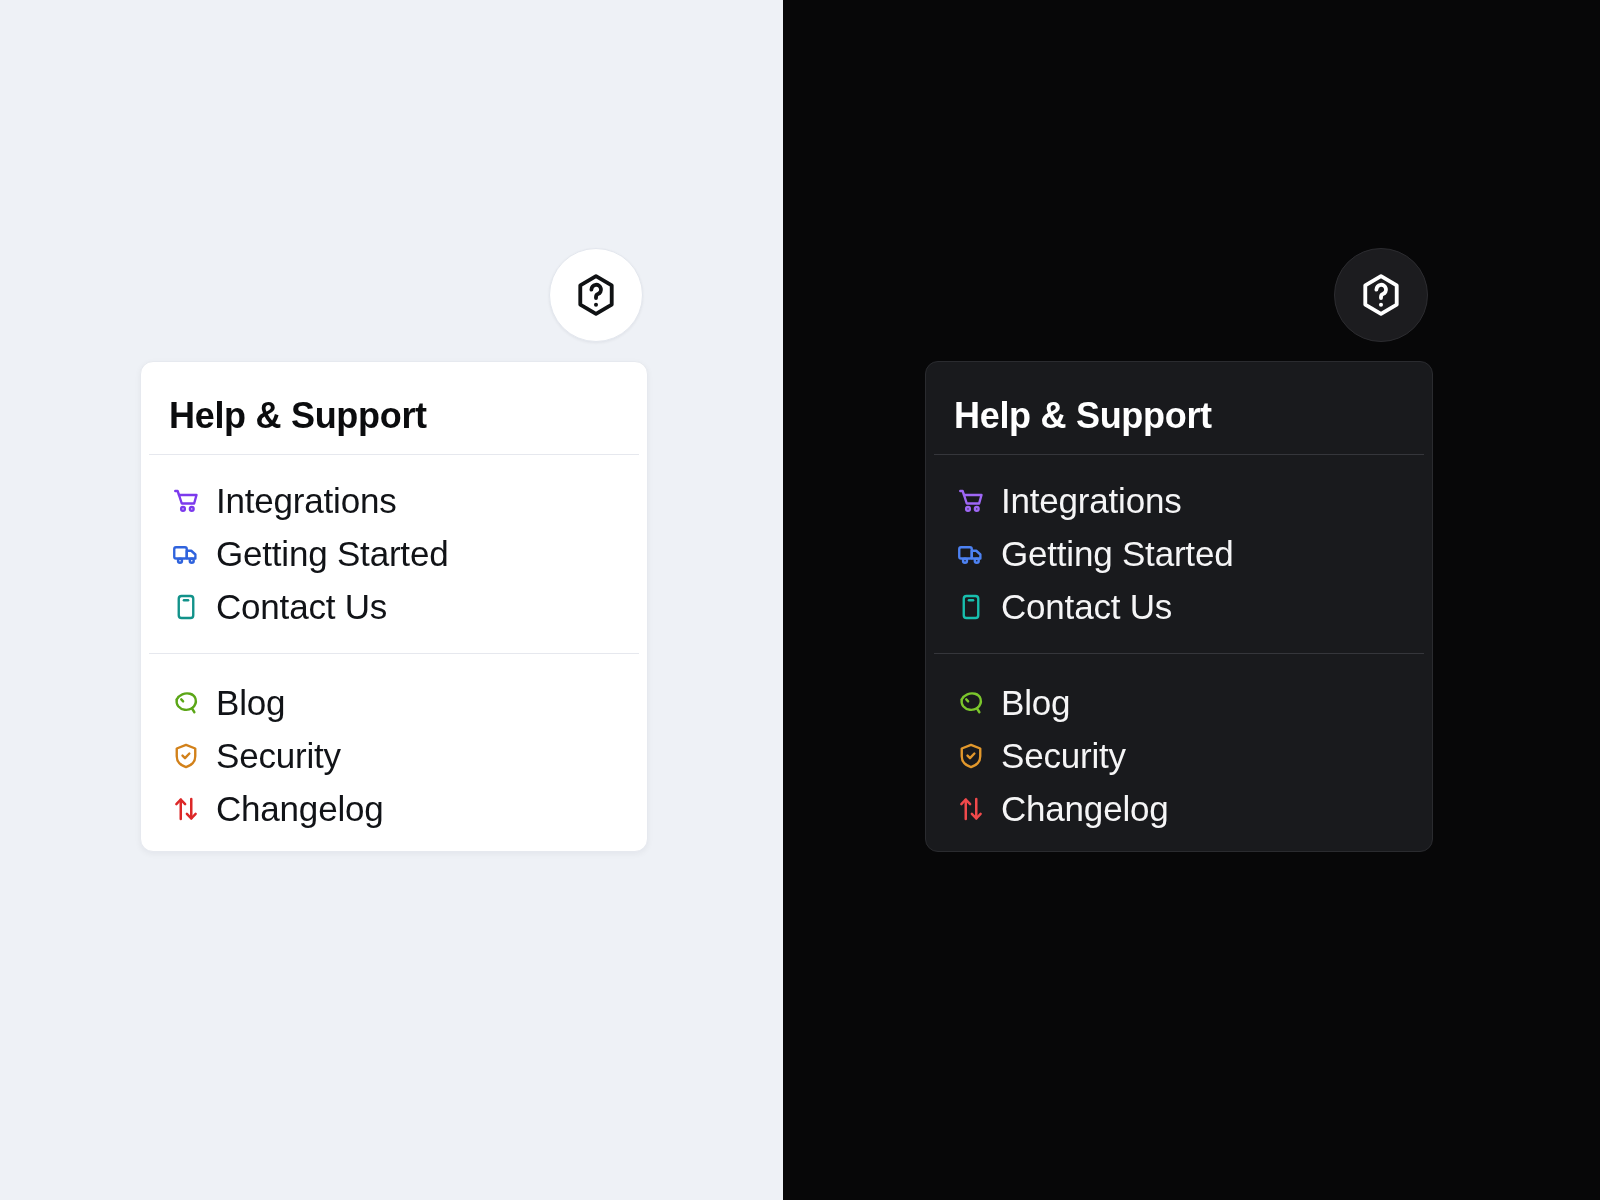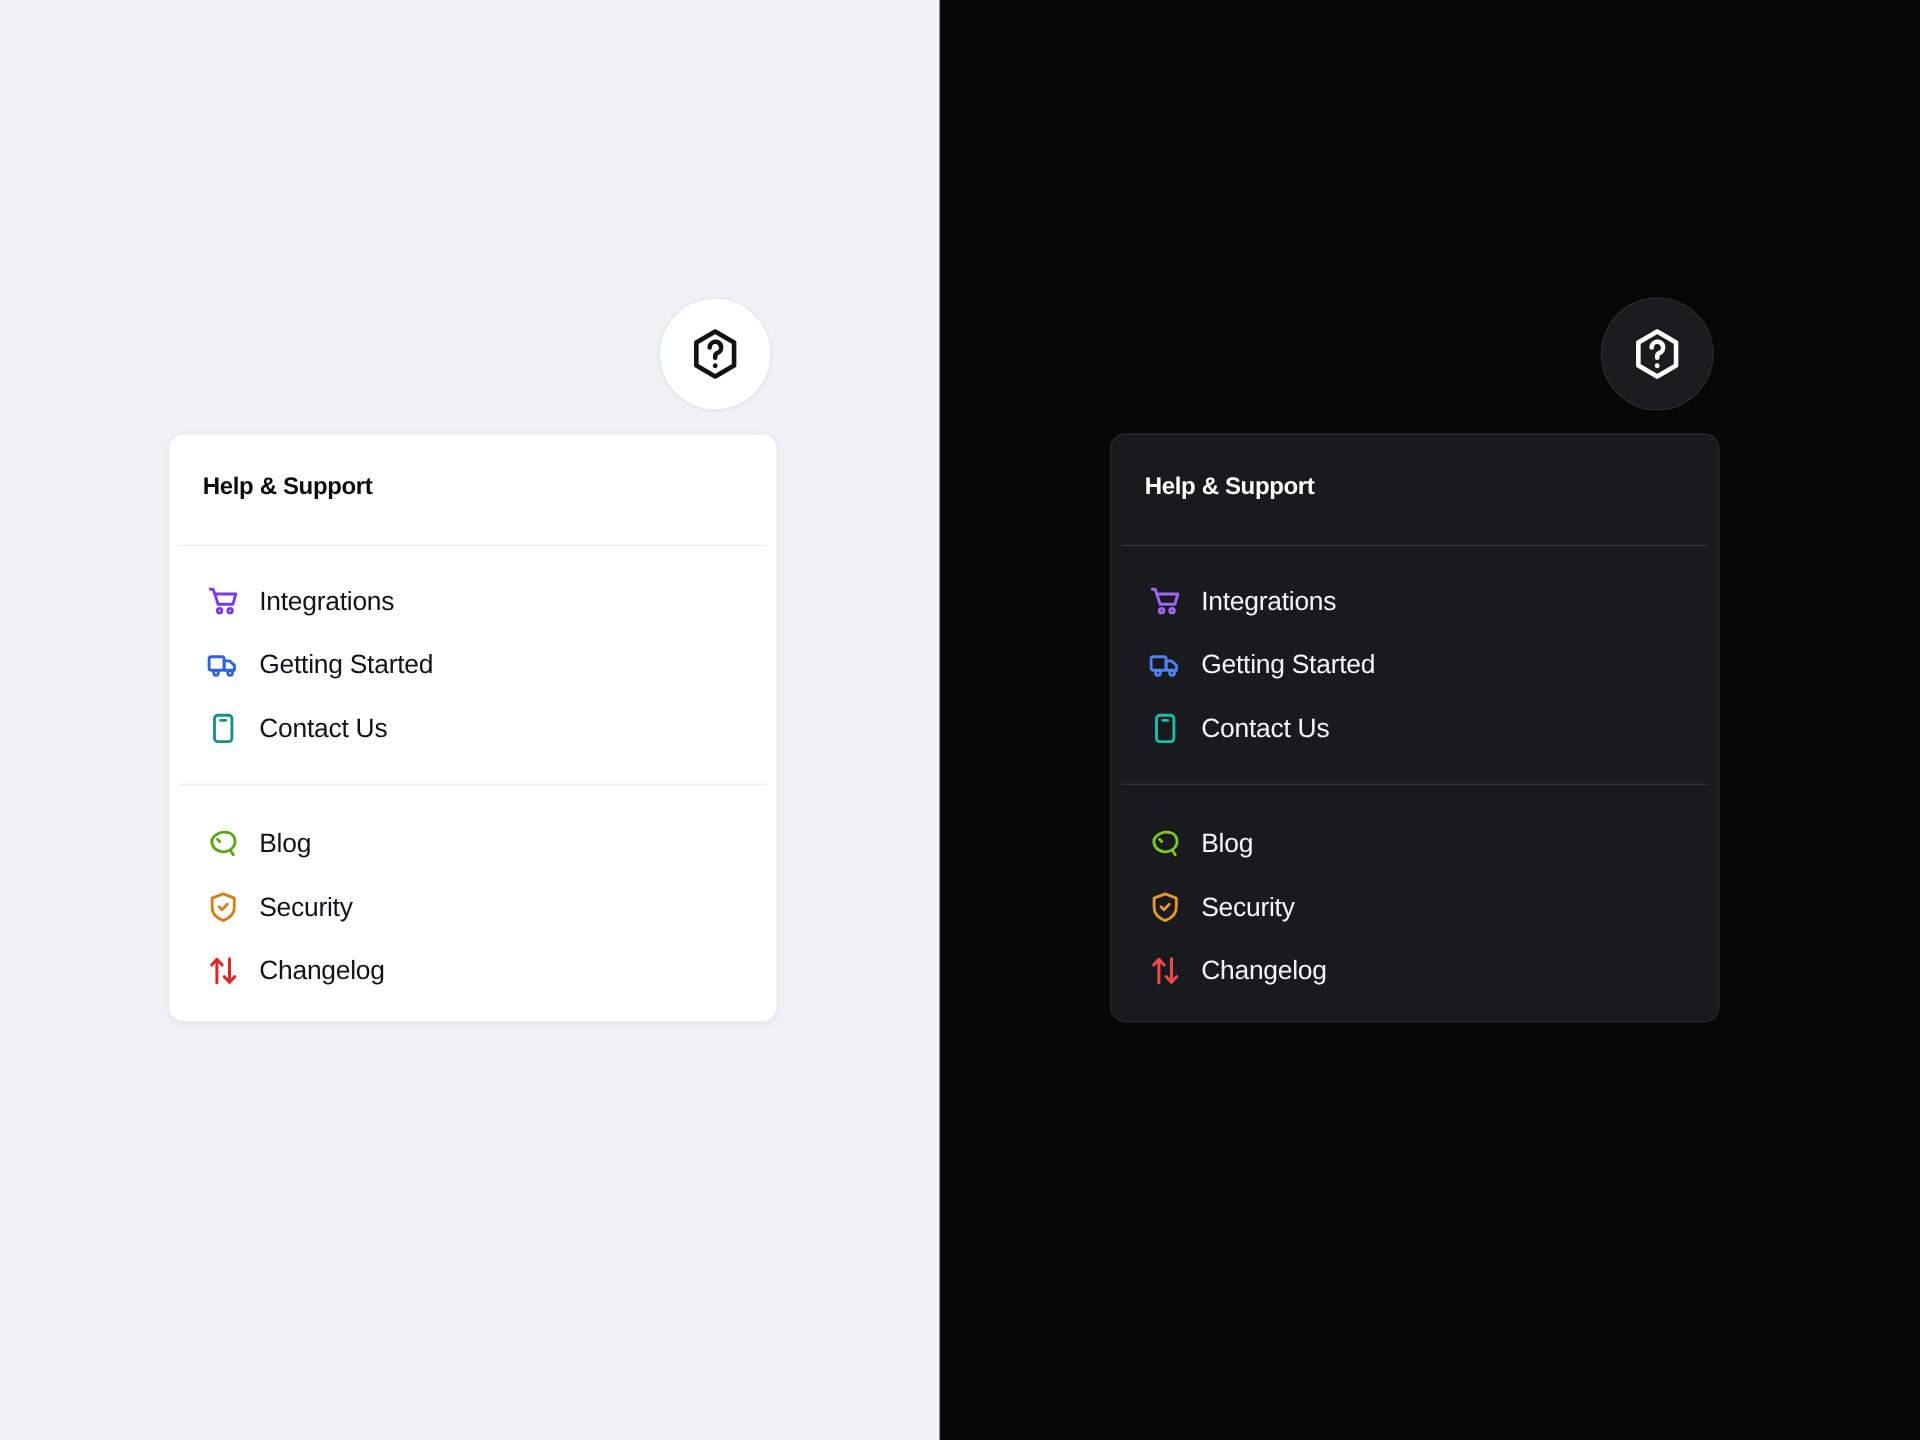--- a/index.html
+++ b/index.html
@@ -78,21 +78,21 @@
   }
 
   .panel-dark {
     left: 142px;
     top: 361px;
     background: #191a1d;
     border: 1px solid #2a2b2f;
   }
 
   .panel-title {
-    font-size: 20px;
+    font-size: 36px;
     font-weight: bold;
     letter-spacing: -0.3px;
     padding: 33px 0 0 28px;
     height: 92px;
   }
 
   .panel-light .panel-title { color: #0b0c0e; }
   .panel-dark  .panel-title { color: #ffffff; }
 
   .rule {
@@ -120,21 +120,21 @@
     flex: 0 0 32px;
     display: flex;
     align-items: center;
     justify-content: center;
     margin-right: 14px;
   }
 
   .menu-icon svg { display: block; }
 
   .menu-label {
-    font-size: 22px;
+    font-size: 35px;
     letter-spacing: -0.2px;
     white-space: nowrap;
   }
 
   .panel-light .menu-label { color: #111317; }
   .panel-dark  .menu-label { color: #f5f5f6; }
 </style>
 </head>
 <body>
 

